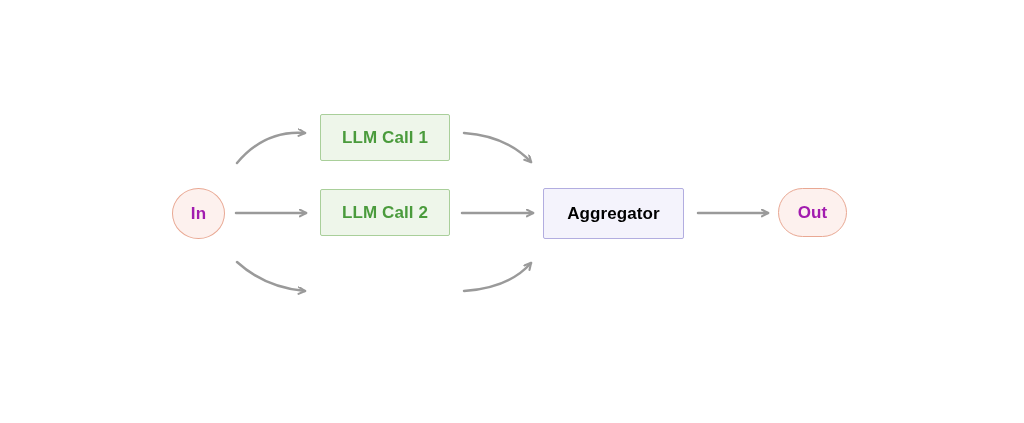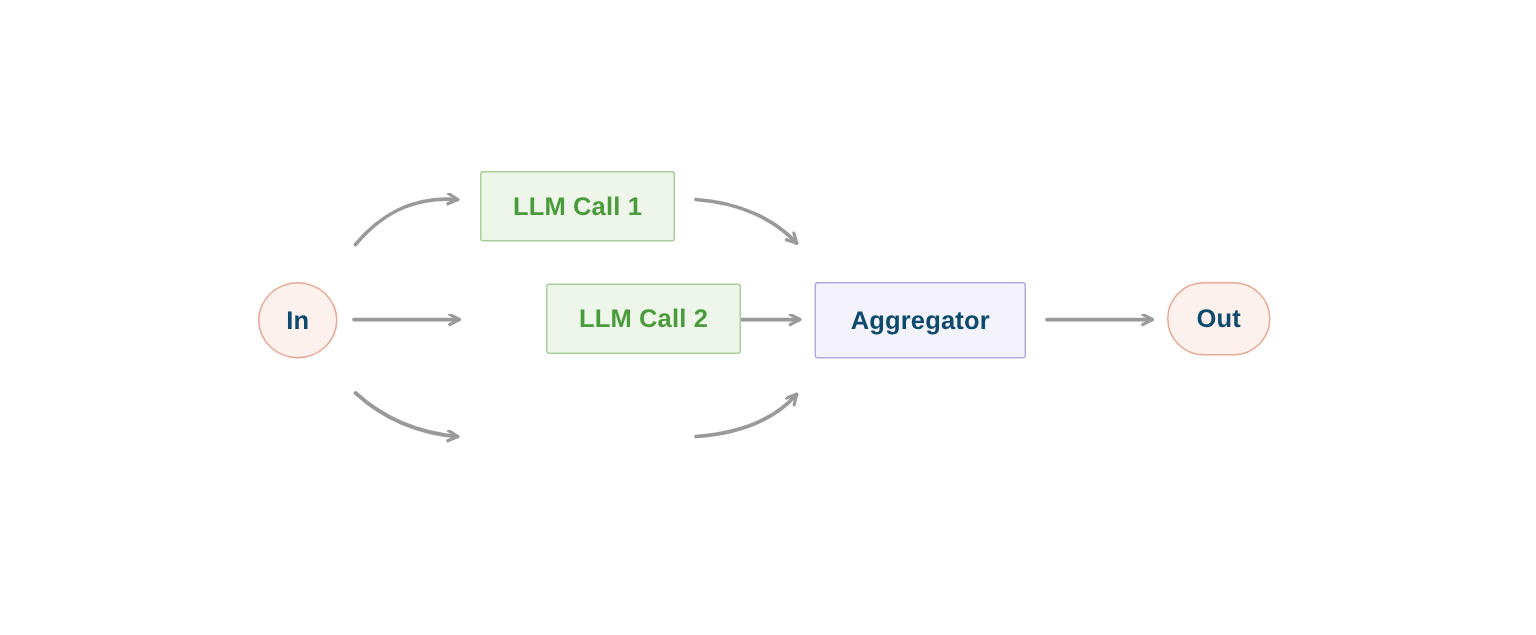--- a/index.html
+++ b/index.html
@@ -44,21 +44,21 @@
   }
 
   
   .node-terminal {
     background: #fdf1ee;
     border: 1.6px solid #e9a893;
     color: #c04a2b;
   }
   .node-terminal .node-label {
     font-size: 17px;
-    color: #0c4a6e;
+    color: #a21caf;
   }
   .node-in {
     left: 172px;
     top: 188px;
     width: 53px;
     height: 51px;
     border-radius: 50%;
   }
   .node-out {
     left: 778px;
@@ -75,36 +75,36 @@
     height: 47px;
     background: #eef6ea;
     border: 1.3px solid #a9cf9a;
     border-radius: 2px;
   }
   .node-llm .node-label {
     font-size: 17px;
     color: #4a9b3c;
   }
   .node-llm-1 { top: 114px; }
-  .node-llm-2 { top: 189px; margin-left: 44px; }
+  .node-llm-2 { top: 189px; }
   .node-llm-3 { top: 264px; }
 
   
   .node-aggregator {
     left: 543px;
     top: 188px;
     width: 141px;
     height: 51px;
     background: #f4f3fc;
     border: 1.4px solid #b2ade0;
     border-radius: 2px;
   }
   .node-aggregator .node-label {
     font-size: 17px;
-    color: #0c4a6e;
+    color: #000000;
   }
 </style>
 </head>
 <body>
 
 <div id="canvas">
 
   <svg id="edges" viewBox="0 0 1024 423" width="1024" height="423" xmlns="http://www.w3.org/2000/svg">
     <defs>
       <marker id="arrowhead" markerWidth="10" markerHeight="10" refX="7.4" refY="4" orient="auto" markerUnits="userSpaceOnUse">

